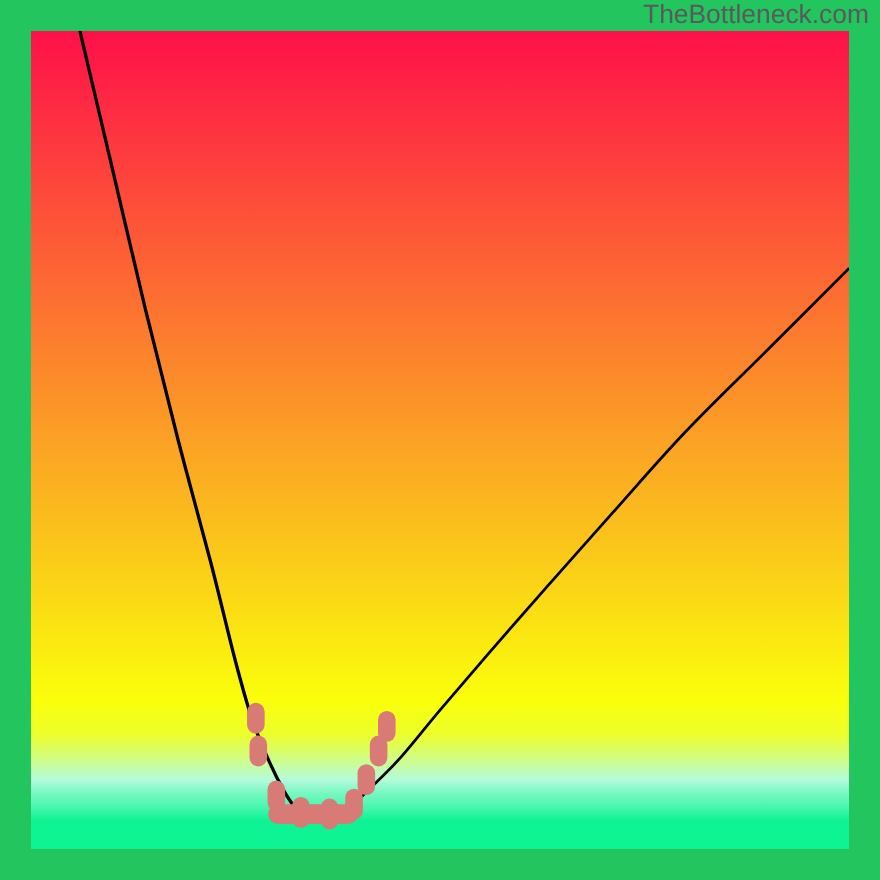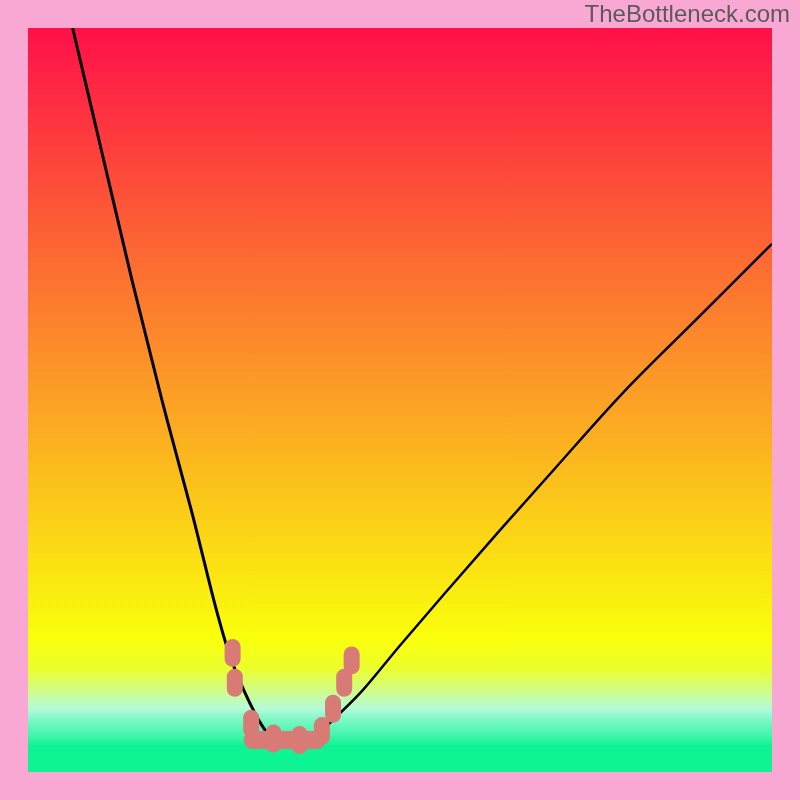--- a/index.html
+++ b/index.html
@@ -9,21 +9,21 @@
     height: 800px;
     background: #000000;
     overflow: hidden;
   }
   .frame {
     position: absolute;
     left: 0;
     top: 0;
     width: 800px;
     height: 800px;
-    background: #f9a8d4;
+    background: #22c55e;
     text-decoration: underline;
   }
   .plot-area {
     position: absolute;
     left: 28px;
     top: 28px;
     width: 744px;
     height: 744px;
     overflow: hidden;
   }

